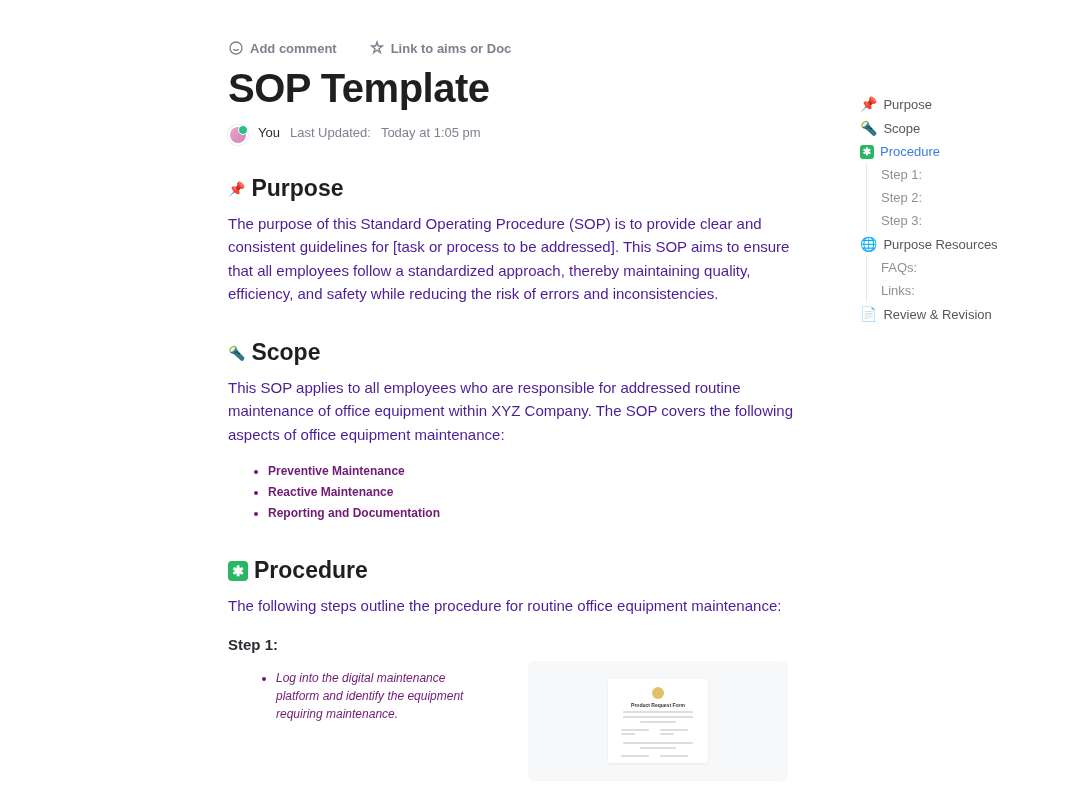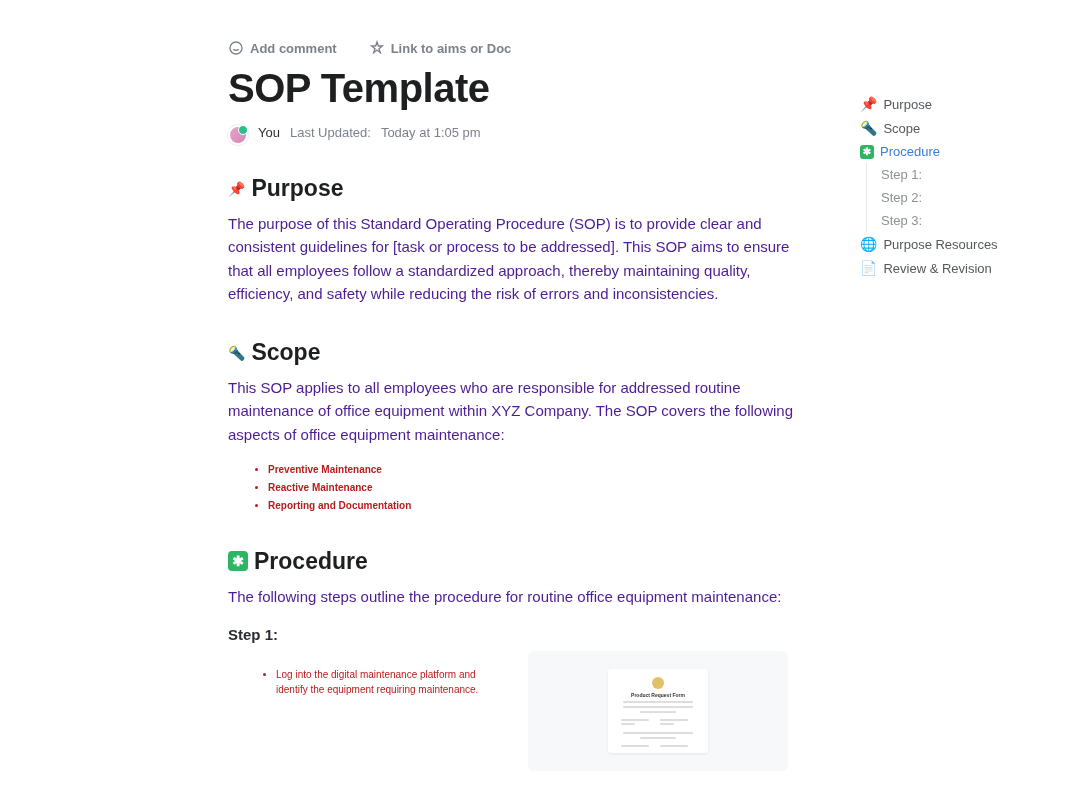--- a/index.html
+++ b/index.html
@@ -79,41 +79,41 @@
   .section p {
     font-size: 15px;
     line-height: 1.55;
     color: #4c1d95;
   }
   .section ul {
     margin-top: 16px;
     padding-left: 40px;
   }
   .section ul li {
-    font-size: 10px;
+    font-size: 12px;
     font-weight: 700;
-    color: #b91c1c;
+    color: #701a75;
     line-height: 1.6;
     margin-bottom: 2px;
   }
   .step-h {
     font-size: 15px;
     font-weight: 700;
     margin-top: 18px;
     margin-bottom: 8px;
   }
   .step-row {
     display: flex;
     gap: 40px;
     align-items: flex-start;
   }
   .step-text {
     flex: 0 0 260px;
   }
-  .step-text ul { padding-left: 48px; margin-top: 16px; }
+  .step-text ul { padding-left: 48px; margin-top: 8px; font-style: italic; }
   .step-text ul li { font-weight: 400; line-height: 1.5; }
   .embed {
     flex: 1;
     max-width: 260px;
     height: 120px;
     background: #f7f8f9;
     border-radius: 6px;
     padding: 18px;
     display: flex;
     justify-content: center;
@@ -291,18 +291,26 @@
           <span>Step 2:</span>
         </div>
       <div class="outline-item">
           <span>Step 3:</span>
         </div>
     </div>
     <div class="outline-item">
       <span class="emoji">🌐</span>
       <span>Purpose Resources</span>
     </div>
+    <div class="outline-sub">
+      <div class="outline-item">
+          <span>FAQs:</span>
+        </div>
+      <div class="outline-item">
+          <span>Links:</span>
+        </div>
+    </div>
     <div class="outline-item">
       <span class="emoji">📄</span>
       <span>Review &amp; Revision</span>
     </div>
   </div>
 </div>
 
 </body></html>

